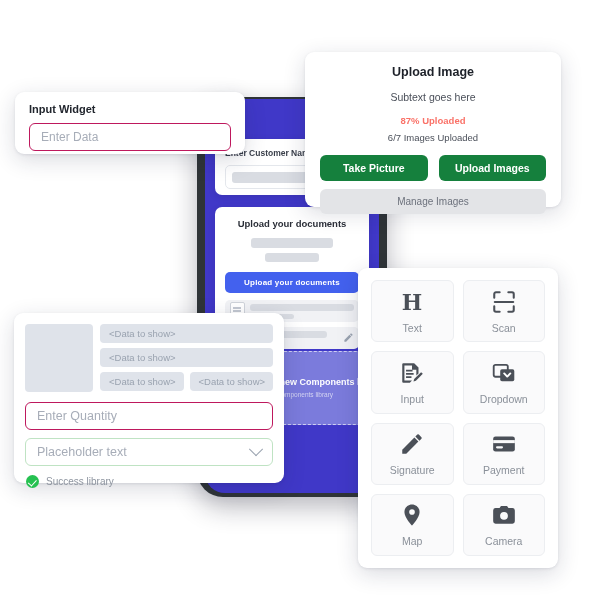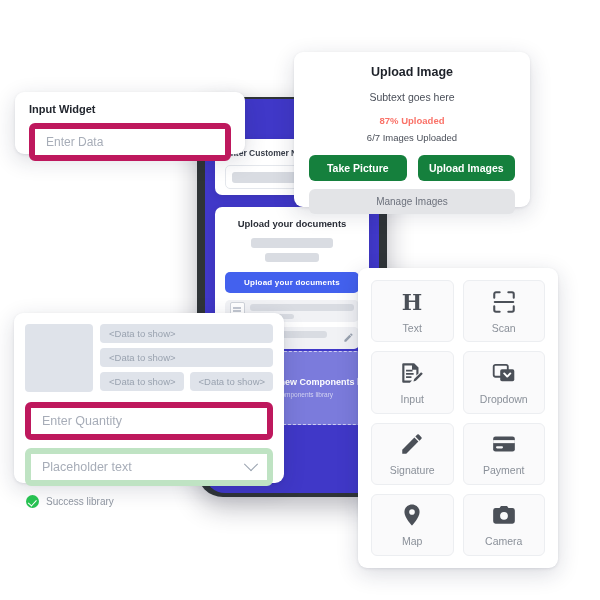--- a/index.html
+++ b/index.html
@@ -58,34 +58,34 @@
   }
   .dnd-t{color:#fff;font-size:9px;font-weight:bold;line-height:11px;}
   .dnd-s{color:#d3d3f2;font-size:6.5px;line-height:8px;margin-top:3px;}
 
   
   .card{
     position:absolute;background:#fff;border-radius:9px;
     box-shadow:0 6px 22px rgba(25,28,60,.16),0 1px 3px rgba(25,28,60,.10);
   }
   .fld{
-    border:6px solid #be185d;border-radius:6px;background:#fff;
+    border:1px solid #be185d;border-radius:6px;background:#fff;
     display:flex;align-items:center;padding:0 11px;
     font-size:12.5px;color:#a7adb8;
   }
 
   
   #input-widget-card{left:15px;top:92px;width:230px;height:62px;}
   #input-widget-card .t{
     font-size:11px;font-weight:bold;color:#22262e;margin:11px 0 0 14px;
   }
   #input-widget-card .fld{margin:8px 14px 0 14px;height:26px;font-size:12px;}
 
   
-  #upload-image-card{left:294px;top:52px;width:236px;height:155px;}
+  #upload-image-card{left:305px;top:52px;width:256px;height:155px;}
   .ui-title{font-size:12.5px;font-weight:bold;color:#1d2129;text-align:center;margin-top:13px;}
   .ui-sub{font-size:10.5px;color:#4a4f59;text-align:center;margin-top:12px;}
   .ui-pct{font-size:9.5px;font-weight:bold;text-align:center;margin-top:12px;color:#fa7268;}
   .ui-cnt{font-size:9.5px;color:#4a4f59;text-align:center;margin-top:6px;}
   .ui-row{display:flex;gap:11px;margin:12px 15px 0 15px;}
   .ui-btn{
     flex:1;height:26px;background:#15803d;color:#fff;border-radius:6px;border:none;
     font-size:10.5px;font-weight:bold;font-family:inherit;cursor:pointer;
   }
   .ui-mng{

